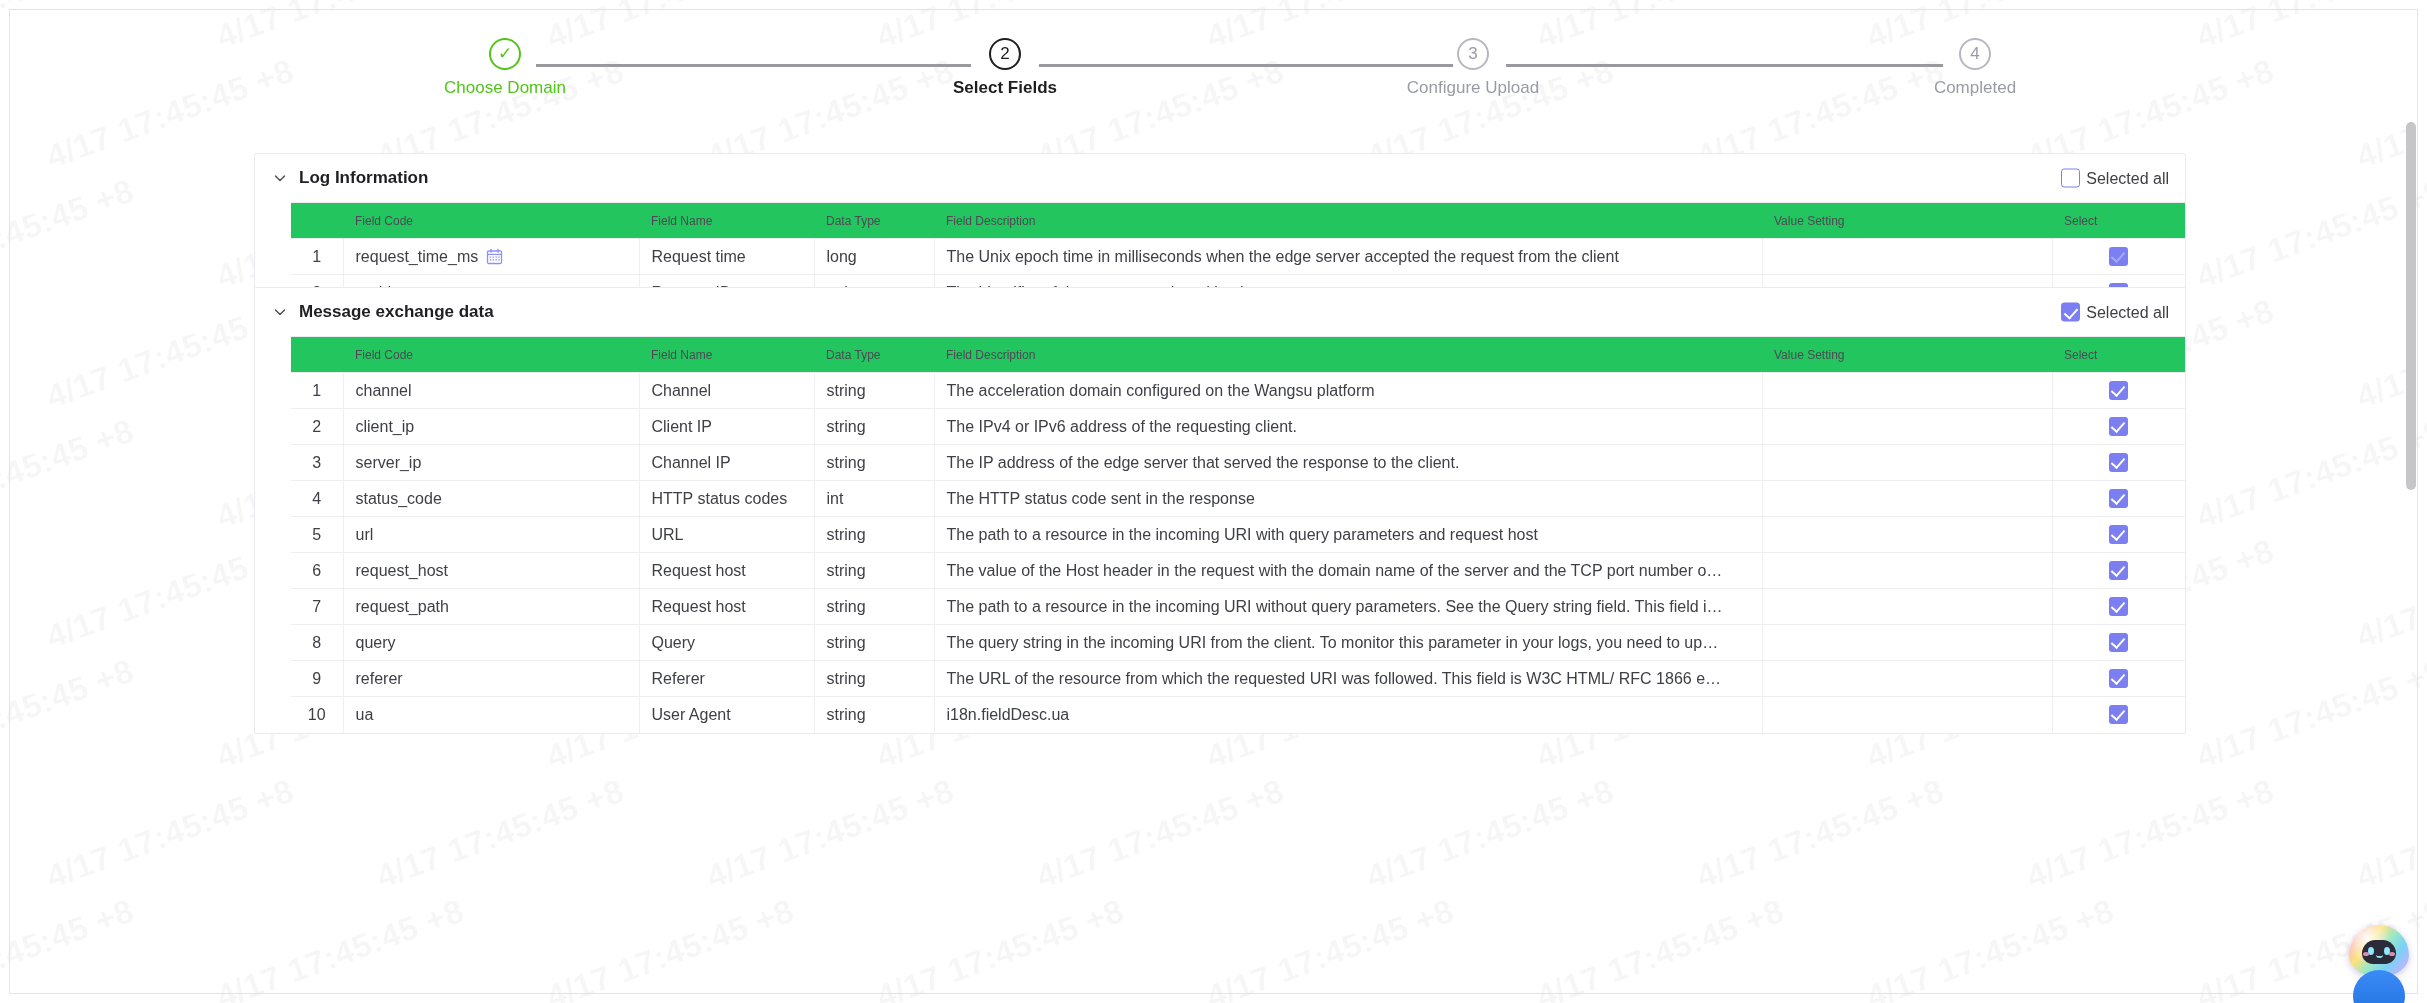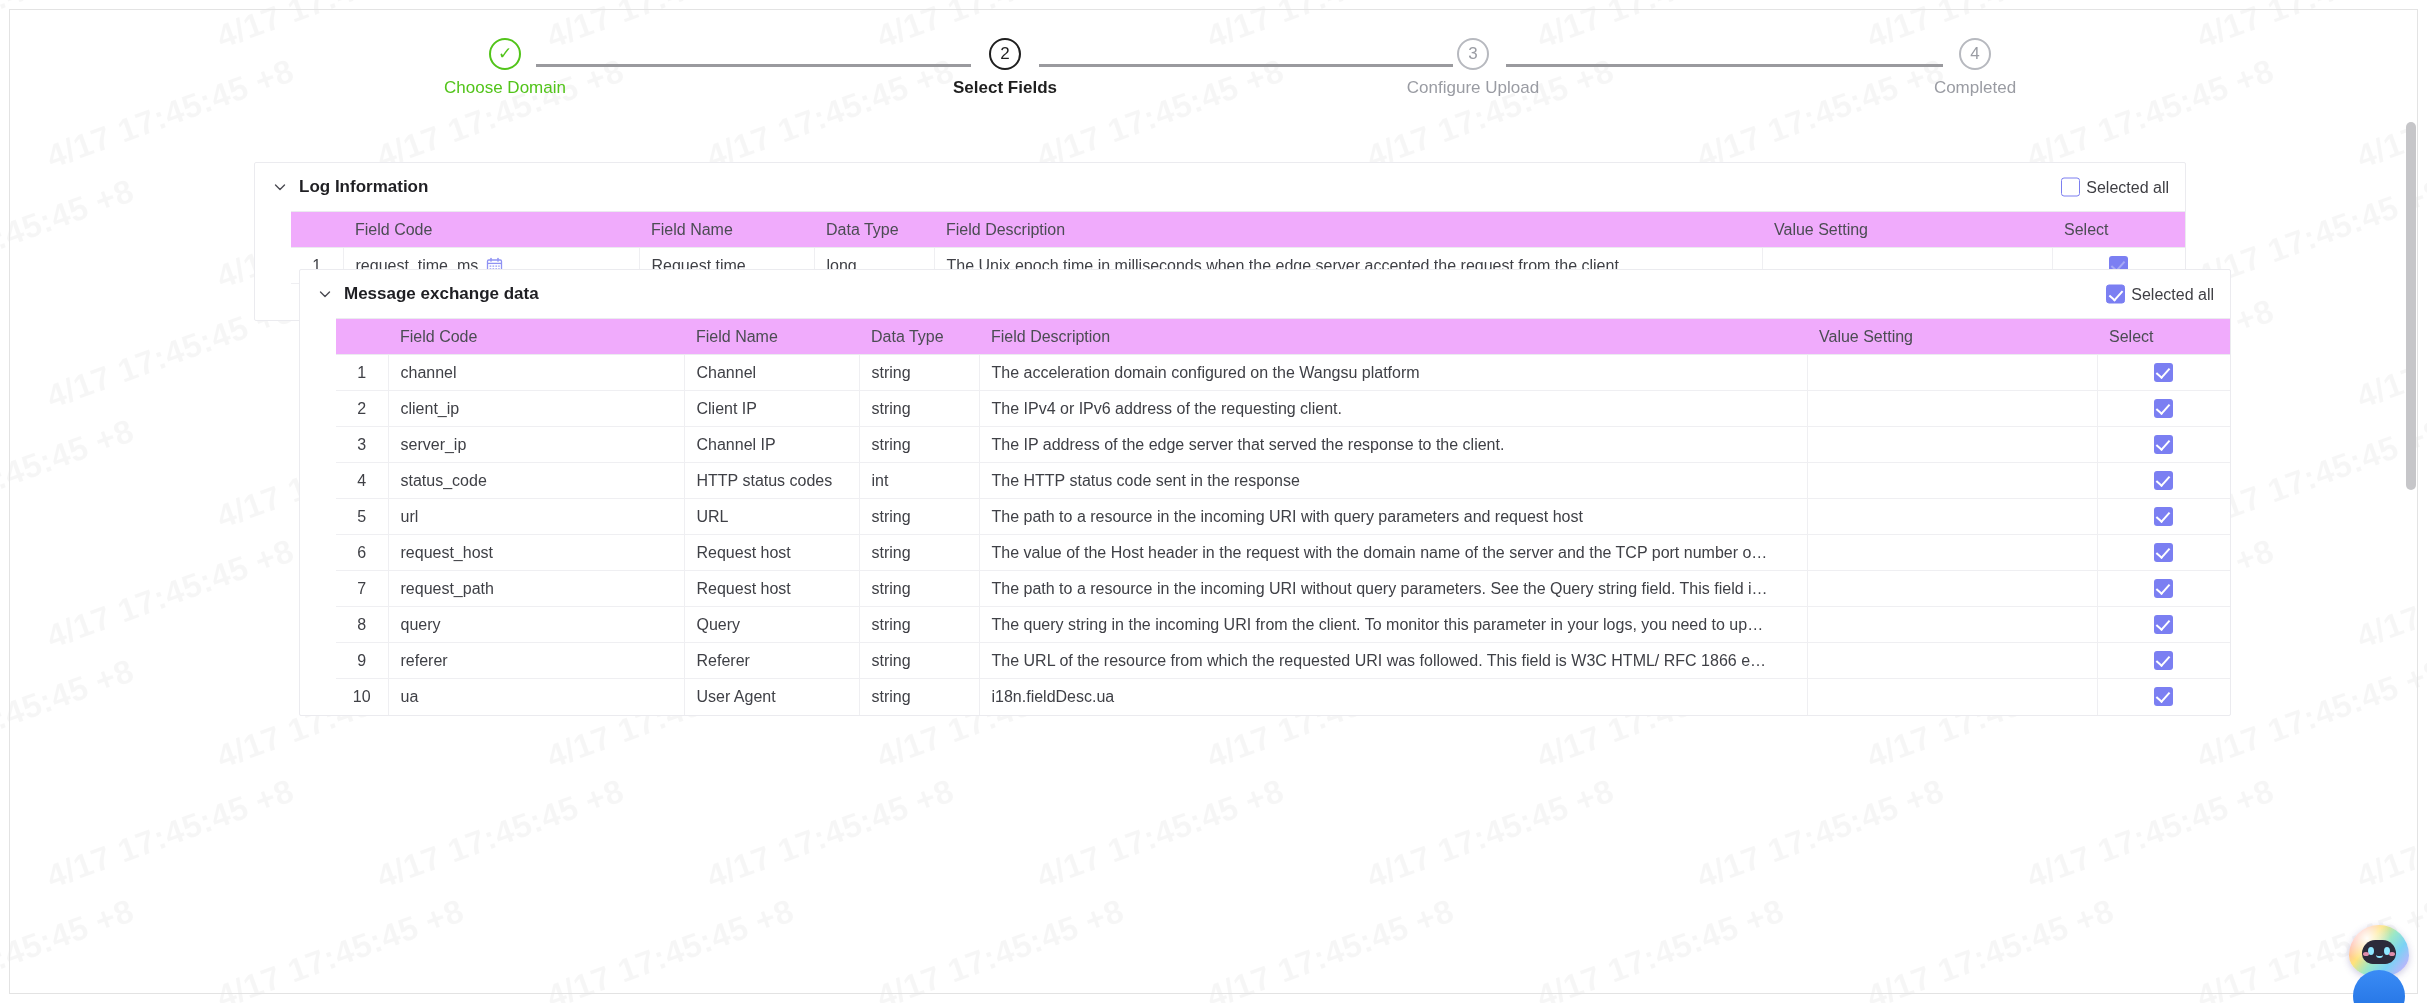--- a/index.html
+++ b/index.html
@@ -211,29 +211,29 @@
   
   table.fields {
     width: 1894px;
     margin: 0 0 0 36px;
     border-collapse: collapse;
     table-layout: fixed;
     font-size: 16px;
     color: #3f4046;
   }
   table.fields thead th {
-    background: #f0abfc;
+    background: #22c55e;
     font-weight: 400;
     color: #4b4c53;
     text-align: left;
     height: 36px;
     padding: 0 12px;
     border: 1px solid #ebebef;
     border-left: 0; border-right: 0;
-    font-size: 16px;
+    font-size: 12px;
   }
   table.fields tbody td {
     height: 36px;
     padding: 0 12px;
     border-bottom: 1px solid #efeff2;
     white-space: nowrap;
     overflow: hidden;
     text-overflow: ellipsis;
     color: #3f4046;
   }
@@ -497,21 +497,21 @@
 
     <div class="step" style="left:1966px;">
       <div class="step-circle">4</div>
       <div class="step-label">Completed</div>
     </div>
   </div>
 
 
   <div class="content">
 
-  <div class="section" style="top: 17px;">
+  <div class="section" style="top: 8px;">
         <div class="section-head">
           <span class="caret">
             <svg width="16" height="16" viewBox="0 0 16 16" fill="none">
               <path d="M3.5 6 L8 10.5 L12.5 6" stroke="#4a4a52" stroke-width="1.4" stroke-linecap="round" stroke-linejoin="round"></path>
             </svg>
           </span>
           <span class="section-title">Log Information</span>
           <label class="selall">
             <span class="cbx"></span>
             <span>Selected all</span>
@@ -568,21 +568,21 @@
               </td>
               <td class="c-name vsep">Request ID</td>
               <td class="c-type vsep">string</td>
               <td class="c-desc vsep">The identifier of the request assigned by the server.</td>
               <td class="c-val vsep"></td>
               <td class="c-sel"><span class="sel-cb"></span></td>
             </tr>
           </tbody>
         </table>
       </div>
-      <div class="section" style="top: 124px; margin-left: 45px;">
+      <div class="section" style="top: 142px;">
         <div class="section-head">
           <span class="caret">
             <svg width="16" height="16" viewBox="0 0 16 16" fill="none">
               <path d="M3.5 6 L8 10.5 L12.5 6" stroke="#4a4a52" stroke-width="1.4" stroke-linecap="round" stroke-linejoin="round"></path>
             </svg>
           </span>
           <span class="section-title">Message exchange data</span>
           <label class="selall">
             <span class="cbx checked"></span>
             <span>Selected all</span>

